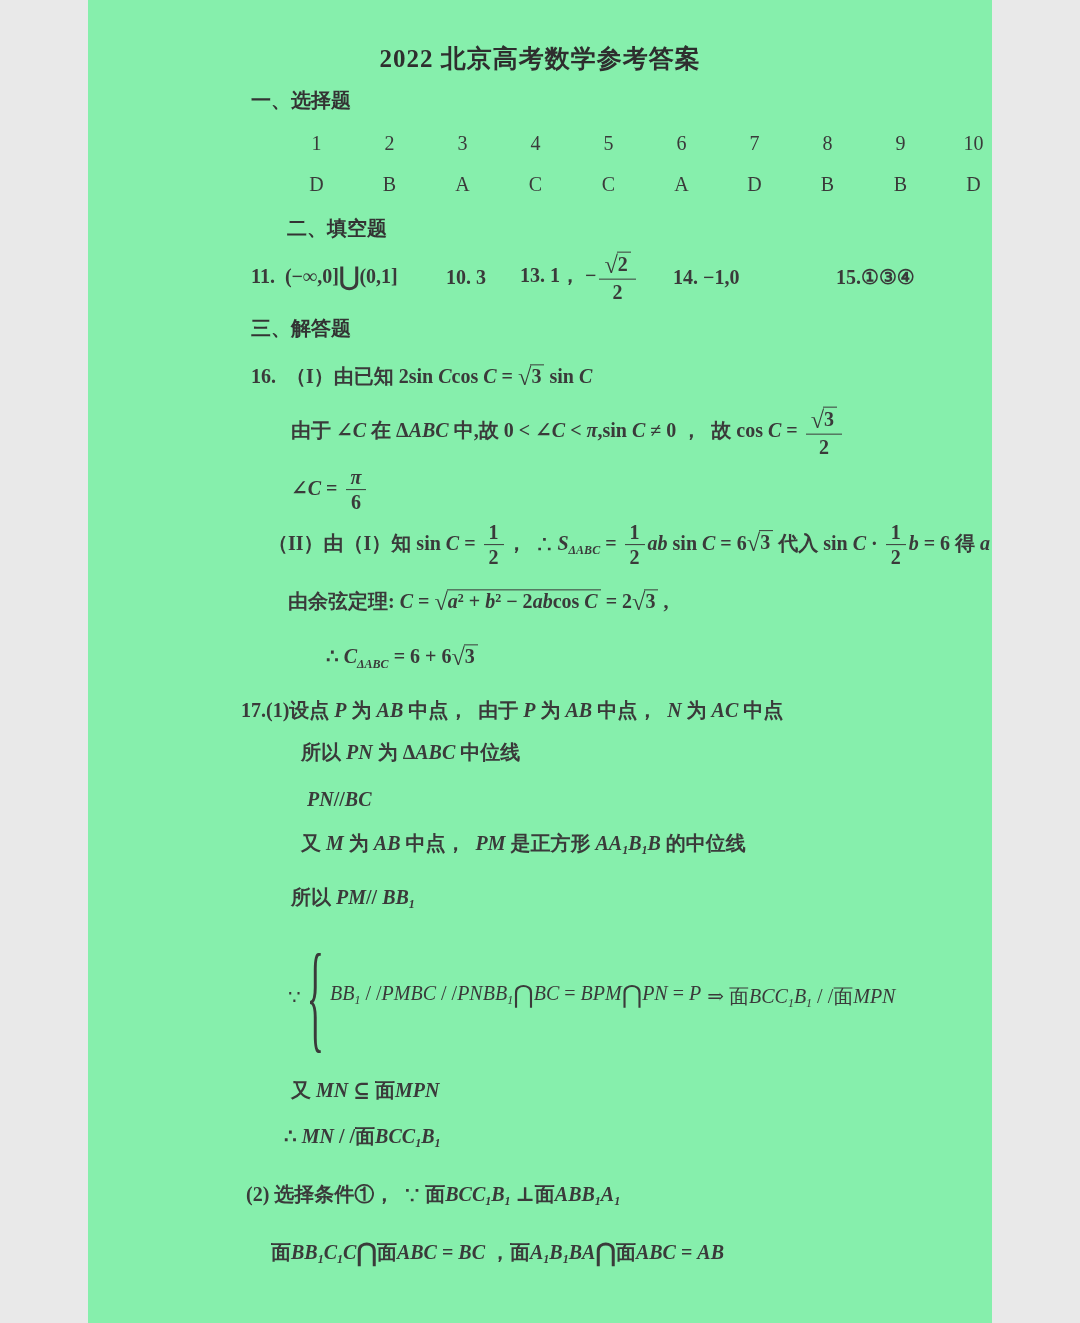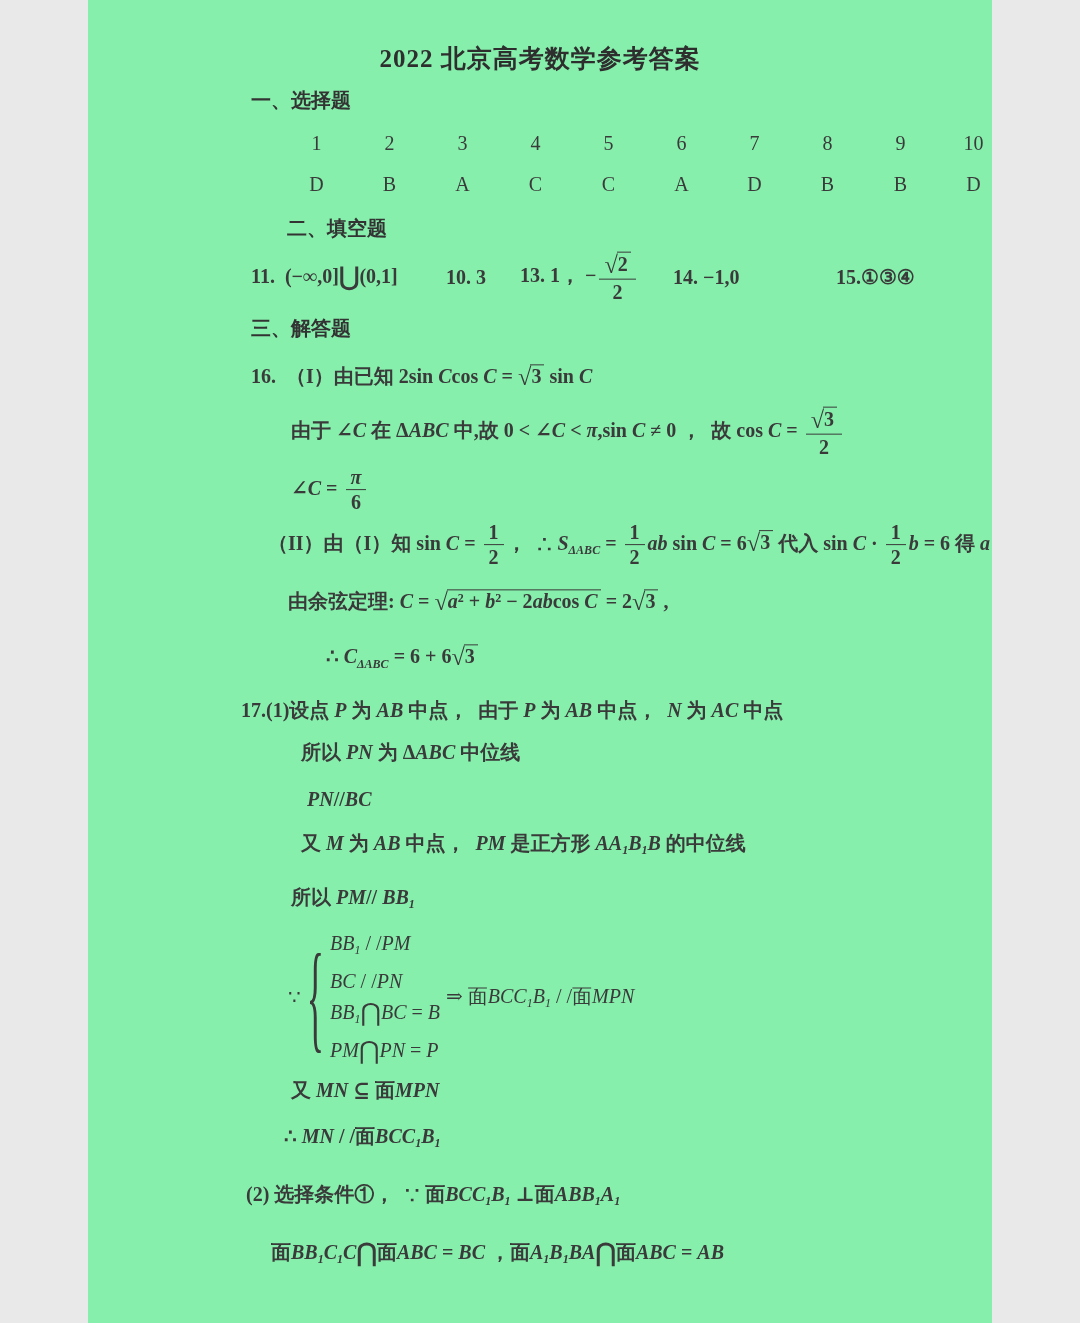--- a/index.html
+++ b/index.html
@@ -62,21 +62,21 @@
     display:flex; align-items:center;
   }
   .because { font-size:20px; margin-right:2px; }
   .brace {
     display:inline-block;
     font-size:36px; font-weight:300;
     transform:scaleY(3.35);
     transform-origin:center;
     margin:0 6px 0 4px;
   }
-  .sys-rows { display:flex; flex-direction:column; }
+  .sys-rows { display:flex; flex-direction:row;text-align:center; }
   .sys-row { line-height:31px; white-space:pre; }
   .sys-concl { margin-left:6px; white-space:pre; }
 </style>
 </head>
 <body>
 
 <div class="page">
 
   <div class="vline doc-title" style="top:59px;">2022 北京高考数学参考答案</div>
 

